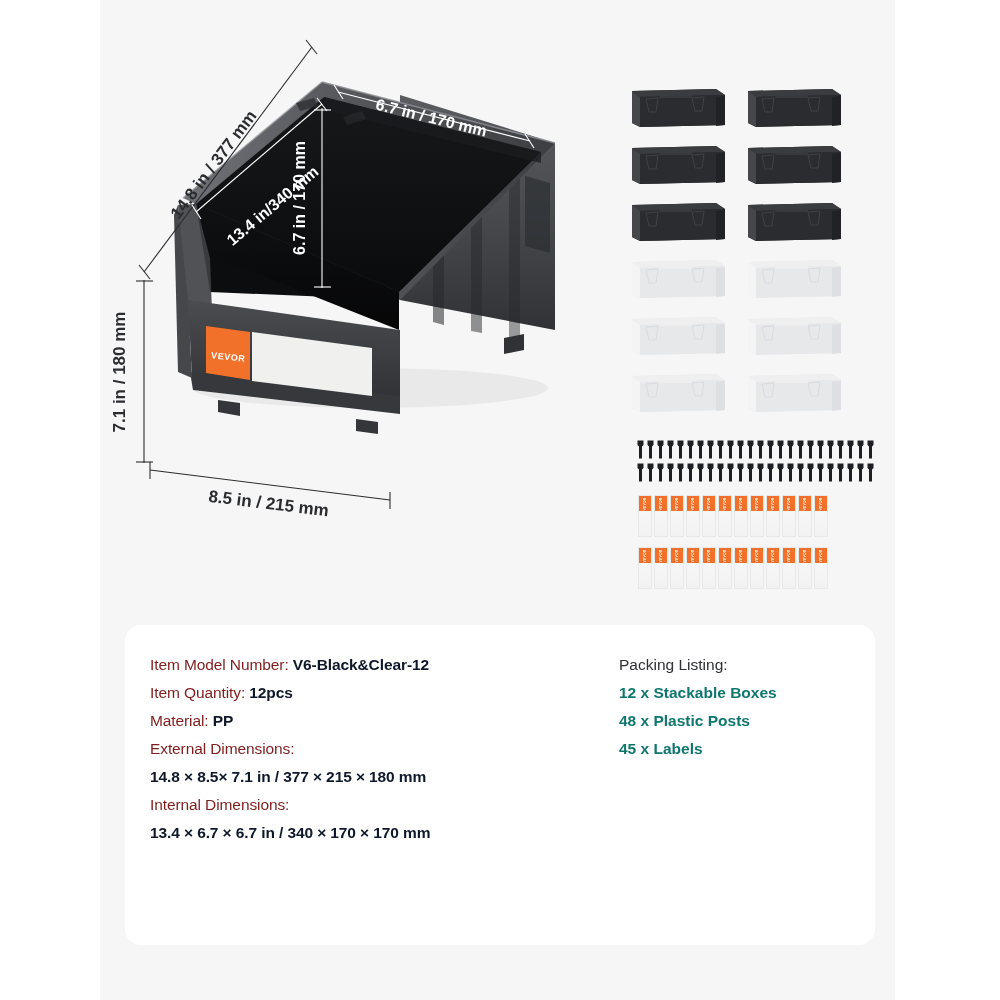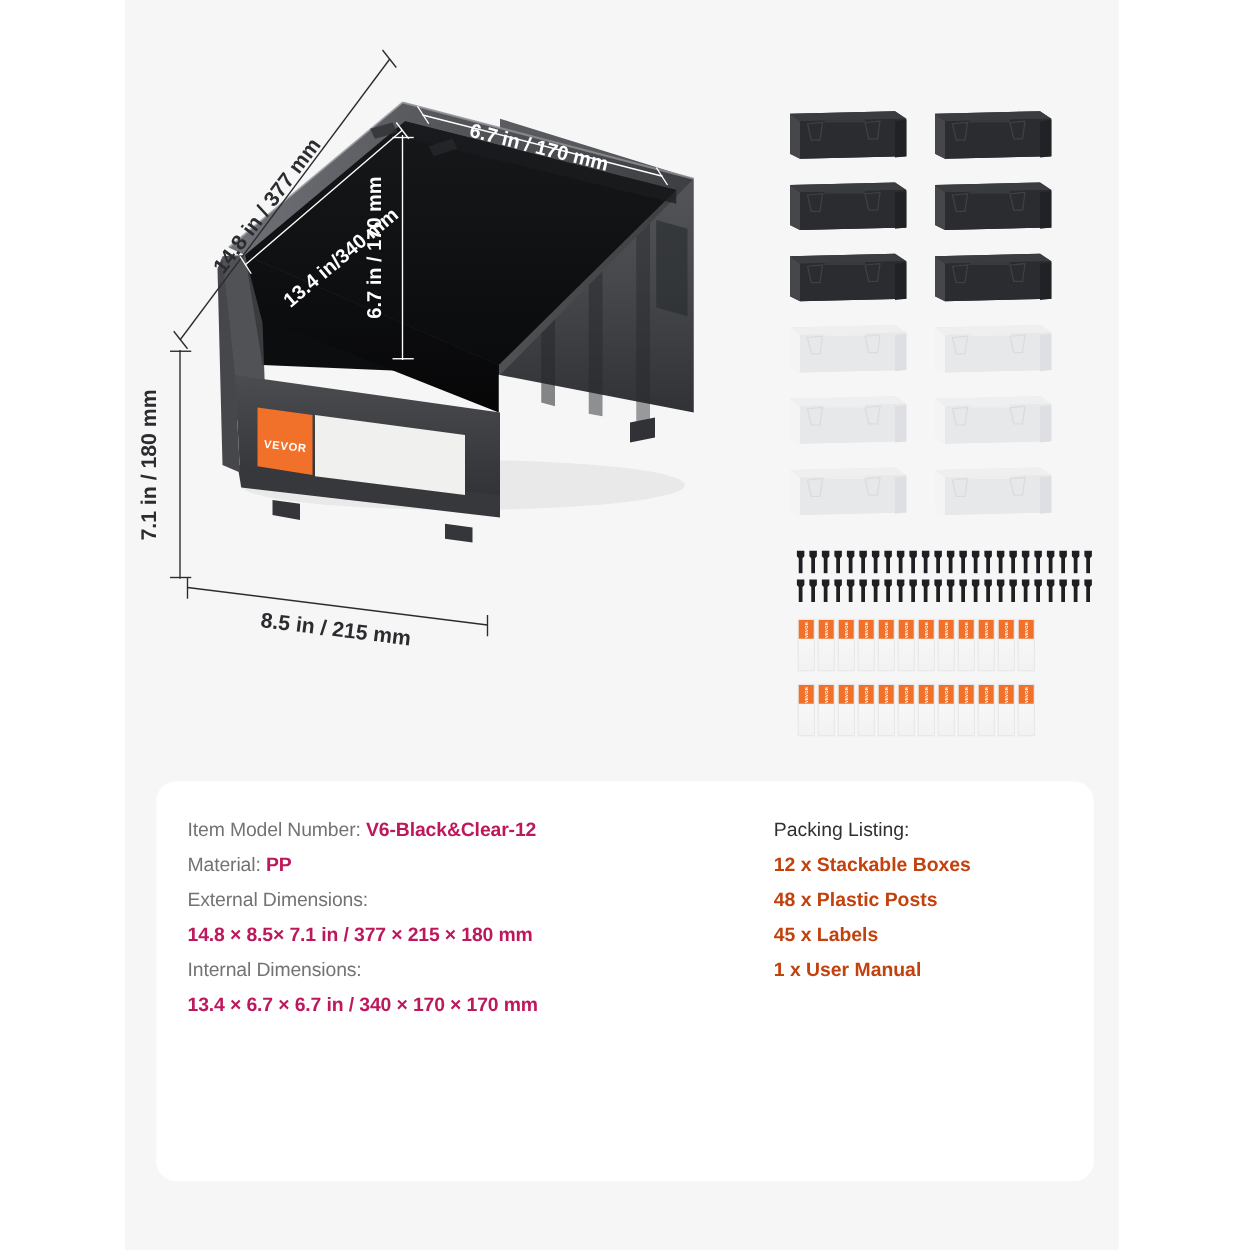--- a/index.html
+++ b/index.html
@@ -136,33 +136,33 @@
     box-sizing: border-box;
   }
 
   .spec-line {
     font-size: 15.5px;
     line-height: 28px;
     color: #2f3034;
     white-space: nowrap;
     letter-spacing: -0.1px;
   }
-  .spec-line .lab { color: #737373; font-weight: normal; }
-  .spec-line .val { color: #be185d; font-weight: bold; }
+  .spec-line .lab { color: #7f1d1d; font-weight: normal; }
+  .spec-line .val { color: #0f172a; font-weight: bold; }
 
   .pack-head {
     font-size: 15.5px;
     line-height: 28px;
     color: #2f3034;
     white-space: nowrap;
   }
   .pack-item {
     font-size: 15.5px;
     line-height: 28px;
-    color: #c2410c;
+    color: #0f766e;
     font-weight: bold;
     white-space: nowrap;
   }
 </style>
 </head>
 <body>
 
 <div id="page">
 
   <div id="plate"></div>
@@ -802,30 +802,30 @@
           <div class="cap">
             <span>VEVOR</span>
           </div>
         </div>
       </div>
   </div>
 
   <div id="spec-card">
     <div id="spec-left">
         <div class="spec-line"><span class="lab">Item Model Number: </span><span class="val">V6-Black&amp;Clear-12</span></div>
+        <div class="spec-line"><span class="lab">Item Quantity: </span><span class="val">12pcs</span></div>
         <div class="spec-line"><span class="lab">Material: </span><span class="val">PP</span></div>
         <div class="spec-line"><span class="lab">External Dimensions:</span></div>
         <div class="spec-line"><span class="val">14.8 × 8.5× 7.1 in / 377 × 215 × 180 mm</span></div>
         <div class="spec-line"><span class="lab">Internal Dimensions:</span></div>
         <div class="spec-line"><span class="val">13.4 × 6.7 × 6.7 in / 340 × 170 × 170 mm</span></div>
       </div>
     <div id="spec-right">
       <div class="pack-head">Packing Listing:</div>
       <div id="packItems">
           <div class="pack-item">12 x Stackable Boxes</div>
           <div class="pack-item">48 x Plastic Posts</div>
           <div class="pack-item">45 x Labels</div>
-          <div class="pack-item">1 x User Manual</div>
         </div>
     </div>
   </div>
 
 </div>
 
 </body></html>

